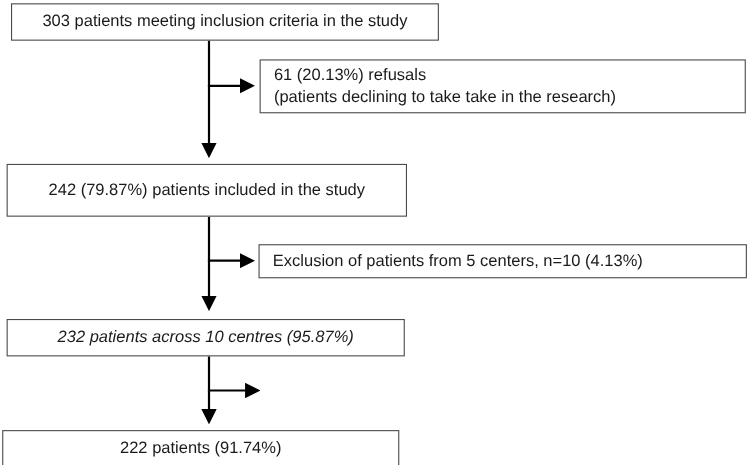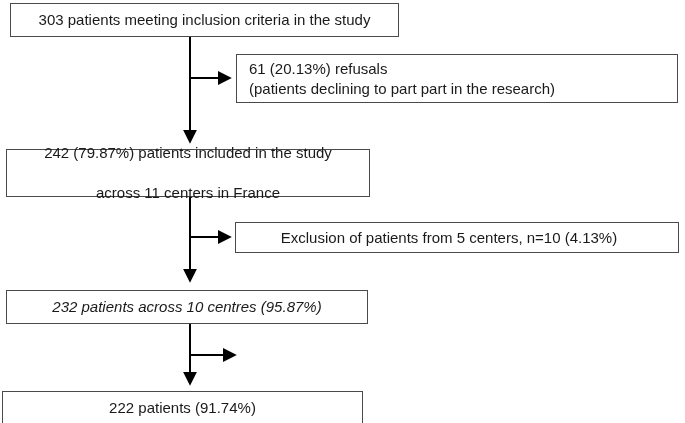--- a/index.html
+++ b/index.html
@@ -35,21 +35,21 @@
     flex-direction: column;
     justify-content: center;
   }
   .node.center { text-align: center; padding: 16px 8px; }
   .node.left   { text-align: left;  padding: 2px 28px 2px 12px; }
   .node .line { display: block; white-space: nowrap; }
   
   #box-criteria  { left: 10px;  top: 3px;   width: 389px; height: 30px; }
   #box-refusals  { left: 236px; top: 54px;  width: 442px; height: 49px; }
   #box-included  { left: 6px;   top: 149px; width: 364px; height: 48px; gap: 20px; }
-  #box-excl-centers { left: 235px; top: 222px; width: 444px; height: 31px; text-align: center; }
+  #box-excl-centers { left: 235px; top: 222px; width: 444px; height: 31px; }
   #box-centres   { left: 6px;   top: 290px; width: 362px; height: 32px; font-style: italic; }
   #box-excl-age  { left: 240px; top: 340px; width: 444px; height: 30px; }
   #box-final     { left: 2px;   top: 391px; width: 361px; height: 31px; }
 </style>
 </head>
 <body>
 
 <div class="canvas">
 
   <svg class="connectors" viewBox="0 0 685 423" xmlns="http://www.w3.org/2000/svg">
@@ -65,26 +65,25 @@
     <line x1="190" y1="322" x2="190" y2="383" stroke="#000000" stroke-width="2" marker-end="url(#arrowhead)"></line>
     <line x1="189" y1="355" x2="234" y2="355" stroke="#000000" stroke-width="2" marker-end="url(#arrowhead)"></line>
   </svg>
 
   <div id="box-criteria" class="node center">
     <span class="line">303 patients meeting inclusion criteria in the study</span>
   </div>
 
   <div id="box-refusals" class="node left">
     <span class="line">61 (20.13%) refusals</span>
-    <span class="line">(patients declining to part part in the research)</span>
+    <span class="line">(patients declining to take take in the research)</span>
   </div>
 
   <div id="box-included" class="node center">
     <span class="line">242 (79.87%) patients included in the study</span>
-    <span class="line">across 11 centers in France</span>
   </div>
 
   <div id="box-excl-centers" class="node left">
     <span class="line">Exclusion of patients from 5 centers, n=10 (4.13%)</span>
   </div>
 
   <div id="box-centres" class="node center">
     <span class="line">232 patients across 10 centres (95.87%)</span>
   </div>
 

